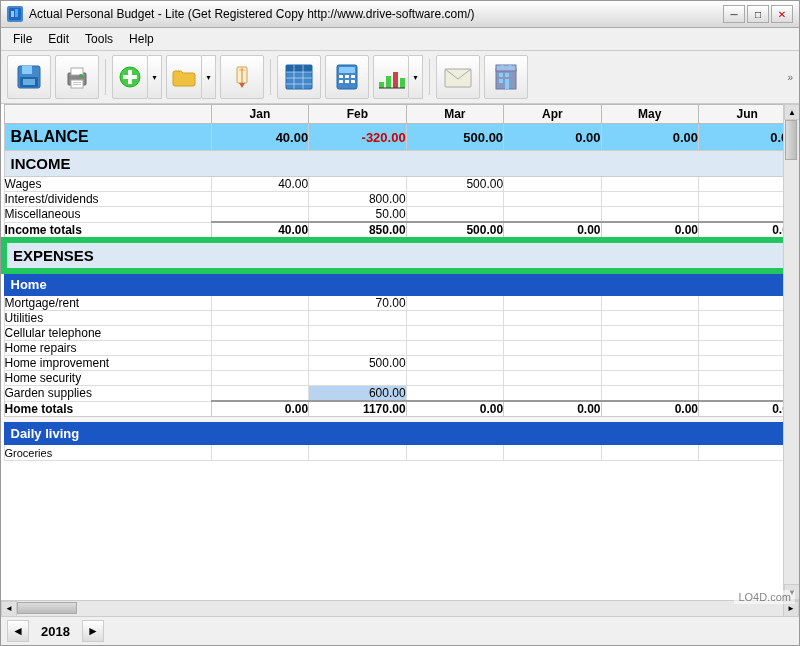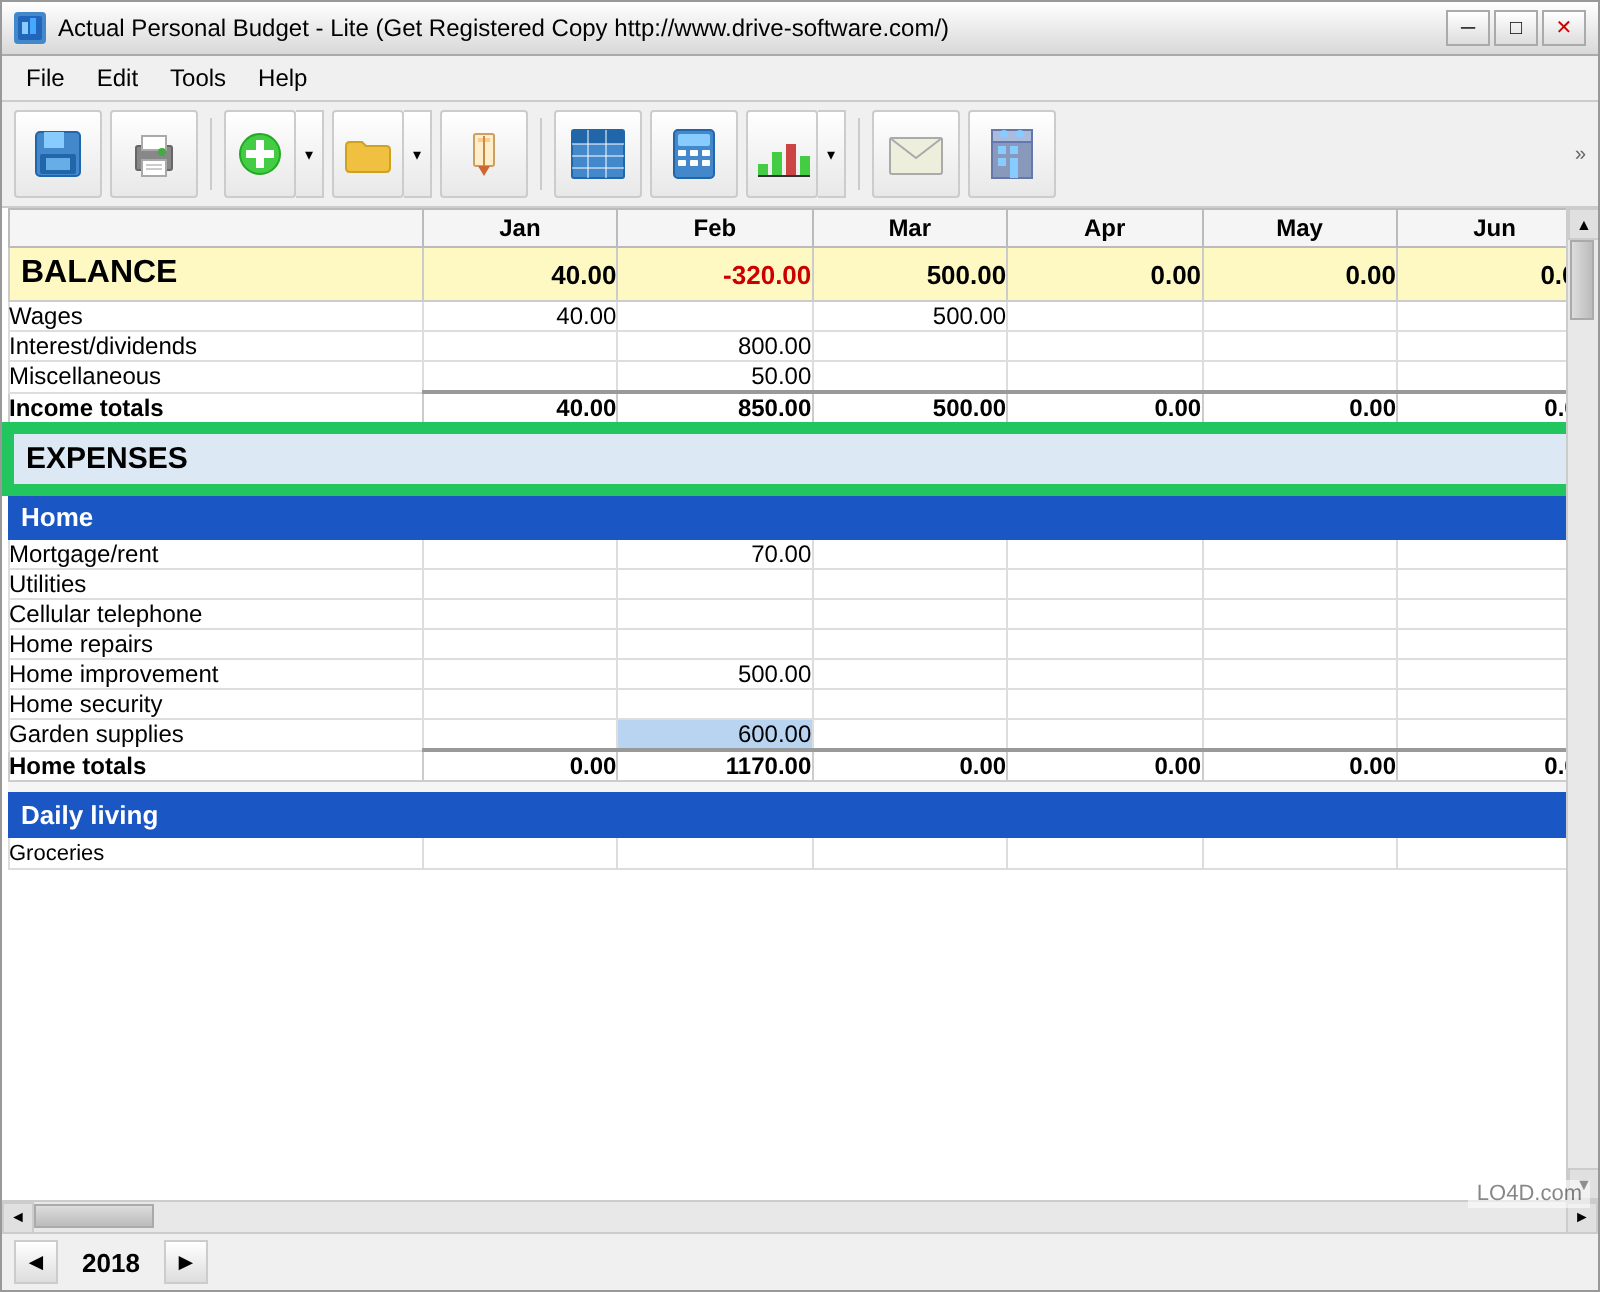--- a/index.html
+++ b/index.html
@@ -26,21 +26,21 @@
     .toolbar-btn-group { display: flex; align-items: center; }
     .toolbar-expand { width: 14px; height: 44px; border: 1px solid #ccc; border-left: none; background: linear-gradient(to bottom, #fff, #e8e8e8); cursor: pointer; display: flex; align-items: center; justify-content: center; font-size: 8px; }
     
     
     .main-content { flex: 1; background: white; overflow: hidden; display: flex; flex-direction: column; position: relative; }
     
     
     .col-header { background: #f5f5f5; text-align: center; font-weight: bold; border: 1px solid #bbb; padding: 2px 4px; }
     
     
-    .balance-row td { background: #fef9c3; font-size: 14px; font-weight: bold; border: 1px solid #ccc; }
+    .balance-row td { background: #7dd3fc; font-size: 14px; font-weight: bold; border: 1px solid #ccc; }
     .data-row td { background: white; border: 1px solid #ddd; }
     .totals-row td { background: white; font-weight: bold; border: 1px solid #ccc; border-top: 2px solid #999; }
     .highlighted-cell { background: #b8d4f0 !important; }
     .negative-value { color: #cc0000; }
     
     
     .nav-bar { background: #f0f0f0; padding: 3px 6px; display: flex; align-items: center; gap: 6px; border-top: 1px solid #ccc; min-height: 28px; }
     .nav-btn { width: 22px; height: 22px; border: 1px solid #ccc; background: linear-gradient(to bottom, #fff, #ddd); cursor: pointer; display: flex; align-items: center; justify-content: center; font-size: 12px; }
     .year-display { font-size: 13px; font-weight: bold; padding: 2px 6px; }
     
@@ -240,20 +240,23 @@
             <tr class="balance-row">
               <td style="font-size:16px; font-weight:bold; padding:4px 6px;">BALANCE</td>
               <td class="right" style="font-weight:bold; font-size:13px;">40.00</td>
               <td class="right negative-value" style="font-weight:bold; font-size:13px;text-align:right;">-320.00</td>
               <td class="right" style="font-weight:bold; font-size:13px;">500.00</td>
               <td class="right" style="font-weight:bold; font-size:13px;">0.00</td>
               <td class="right" style="font-weight:bold; font-size:13px;">0.00</td>
               <td class="right" style="font-weight:bold; font-size:13px;">0.00</td>
             </tr>
 
+            <tr>
+              <td colspan="7" style="background:#dde8f5; font-size:15px; font-weight:bold; padding:4px 6px; border:1px solid #ccc;">INCOME</td>
+            </tr>
 
             <tr class="data-row">
               <td>Wages</td>
               <td class="right">40.00</td>
               <td></td>
               <td class="right">500.00</td>
               <td></td>
               <td></td>
               <td></td>
             </tr>

